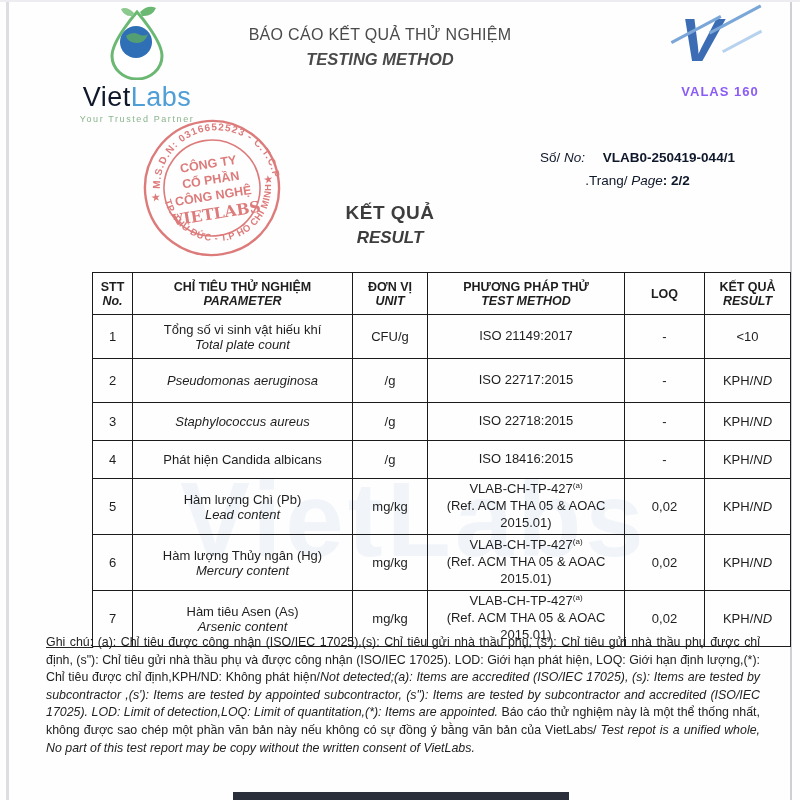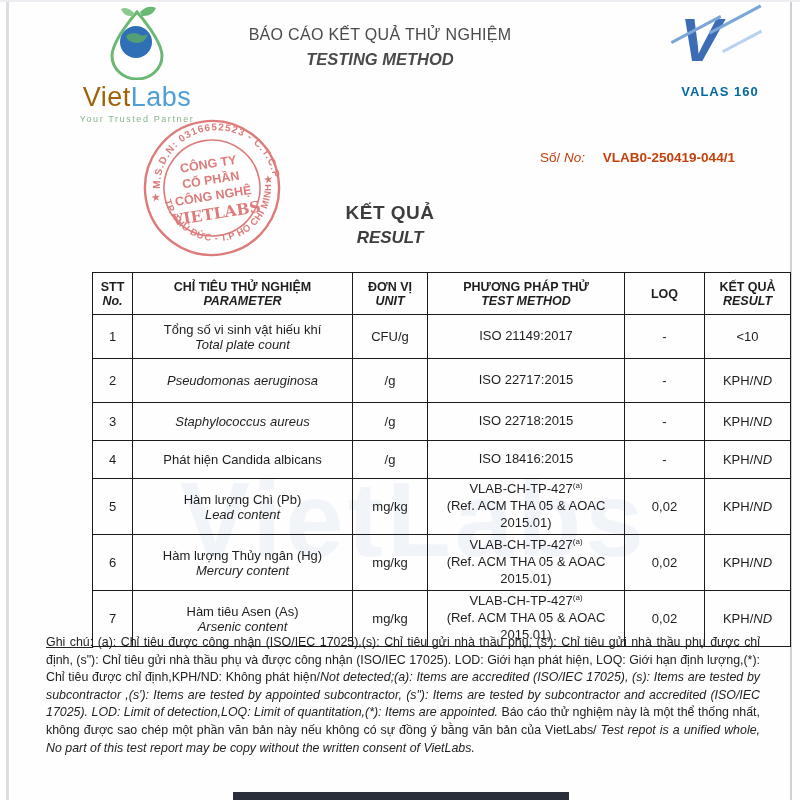--- a/index.html
+++ b/index.html
@@ -5,39 +5,39 @@
   html,body{margin:0;padding:0;}
   body{font-family:"Liberation Sans",sans-serif;background:#ffffff;}
   .page{position:relative;width:800px;height:800px;background:#fefefe;overflow:hidden;color:#2b2b2b;}
   .edge-left{position:absolute;left:6px;top:0;bottom:0;width:3px;background:#dddde3;}
   .edge-right{position:absolute;right:8px;top:0;bottom:0;width:2px;background:#cfcfd6;}
   .edge-top{position:absolute;left:0;top:0;right:0;height:2px;background:#ececf1;}
 
   
   .logo-wrap{position:absolute;left:52px;top:4px;width:170px;text-align:center;}
   .brand{font-size:27px;letter-spacing:.5px;margin-top:-2px;}
-  .brand .viet{color:#a16207;text-align:center;}
+  .brand .viet{color:#0f172a;text-align:center;}
   .brand .labs{color:#4f9ed6;}
   .tagline{font-size:9px;color:#8ab58d;letter-spacing:1.6px;margin-top:1px;}
   .title-wrap{position:absolute;left:190px;top:26px;width:380px;text-align:center;color:#4a4a4a;}
   .title-vn{font-size:16px;font-weight:normal;letter-spacing:.3px;}
   .title-en{font-size:16.5px;font-weight:bold;font-style:italic;margin-top:6px;}
   .ilac-wrap{position:absolute;left:585px;top:8px;width:84px;height:84px;}
   .vc-wrap{position:absolute;left:672px;top:6px;width:96px;text-align:center;}
   .vc-letters{position:relative;height:64px;}
   .vc-v{position:absolute;left:8px;top:-2px;font-size:62px;font-weight:bold;font-style:italic;color:#3c6cb4;}
   .vc-c{position:absolute;left:42px;top:4px;font-size:54px;font-weight:bold;font-style:italic;color:#9fc2e8;z-index:-1;}
   .vc-streak{position:absolute;height:2.5px;background:#7aa6d8;transform:rotate(-28deg);}
-  .valas{font-size:13px;font-weight:bold;color:#0369a1;letter-spacing:1px;margin-top:14px;}
+  .valas{font-size:13px;font-weight:bold;color:#8b5cf6;letter-spacing:1px;margin-top:14px;}
 
   
   .stamp{position:absolute;left:122px;top:112px;width:180px;height:152px;opacity:.88;}
 
   
-  .docinfo{position:absolute;left:540px;top:146px;font-size:13.5px;color:#c2410c;line-height:23px;text-align:center;}
+  .docinfo{position:absolute;left:540px;top:146px;font-size:13.5px;color:#0f172a;line-height:23px;text-align:center;}
   .docinfo .it{font-style:italic;}
   .docinfo .val{font-weight:bold;}
   .docinfo .no-val{margin-left:14px;}
 
   
   .section{position:absolute;left:0;top:202px;width:780px;text-align:center;color:#3d3d3d;}
   .section .vn{font-size:19px;font-weight:bold;letter-spacing:.5px;}
   .section .en{font-size:17px;font-weight:bold;font-style:italic;margin-top:4px;}
 
   
@@ -133,20 +133,24 @@
       </g>
     </svg>
   </div>
 
   <div class="docinfo">
     <div>
       <span>Số/</span>
       <span class="it">No:</span>
       <span class="val no-val">VLAB0-250419-044/1</span>
     </div>
+    <div>
+      <span>.Trang/</span>
+      <span class="it">Page</span><span class="val">: 2/2</span>
+    </div>
   </div>
 
   <div class="section">
     <div class="vn">KẾT QUẢ</div>
     <div class="en">RESULT</div>
   </div>
 
   <table class="results">
     <colgroup>
         <col style="width:40px">

